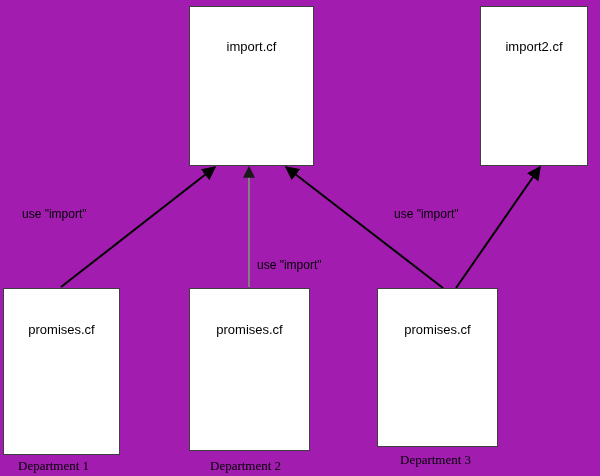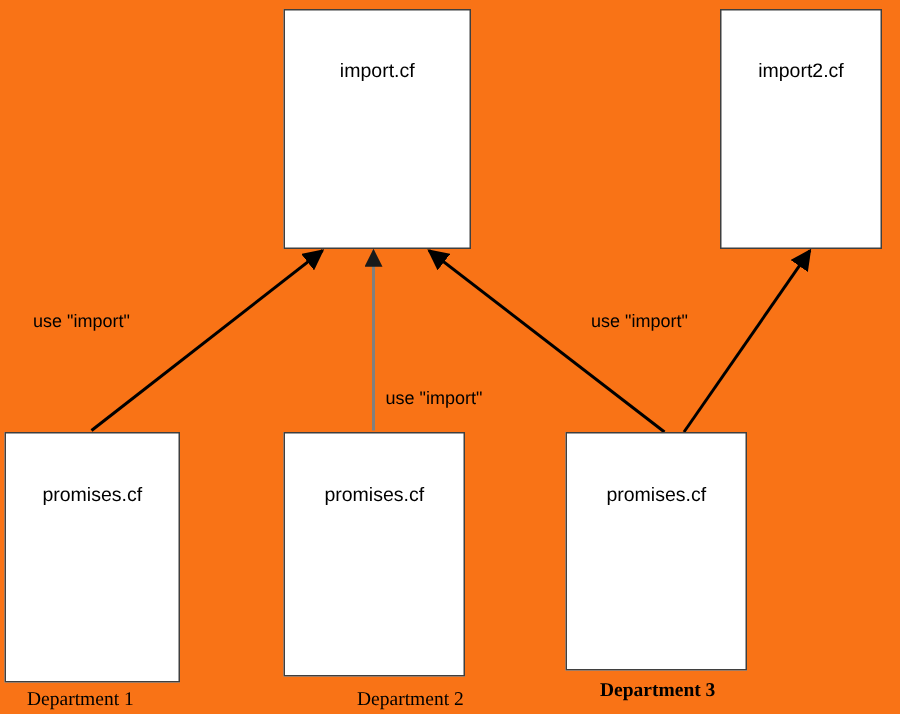--- a/index.html
+++ b/index.html
@@ -4,21 +4,21 @@
 <style>
   html, body {
     margin: 0;
     padding: 0;
     background: #ffffff;
   }
   #canvas {
     position: relative;
     width: 600px;
     height: 476px;
-    background: #f97316;
+    background: #a21caf;
     overflow: hidden;
     font-family: "Liberation Sans", sans-serif;
   }
   #diagram-svg {
     position: absolute;
     left: 0;
     top: 0;
     width: 600px;
     height: 476px;
   }
@@ -94,16 +94,16 @@
 
   <div class="node-box" id="node-4" style="left: 377px; top: 288px; width: 121px; height: 159px; border-color: rgb(63, 63, 63);">
     <span class="node-label" style="top: 33px;">promises.cf</span>
   </div>
 
   <span class="edge-label" id="edge-label-0" style="left: 22px; top: 207px;">use "import"</span>
   <span class="edge-label" id="edge-label-1" style="left: 257px; top: 258px;">use "import"</span>
   <span class="edge-label" id="edge-label-3" style="left: 394px; top: 207px;">use "import"</span>
 
   <span class="group-label" id="group-label-0" style="left: 18px; top: 458px;">Department 1</span>
-  <span class="group-label" id="group-label-1" style="left: 210px; top: 458px; margin-left: 28px;">Department 2</span>
-  <span class="group-label" id="group-label-2" style="left: 400px; top: 452px; font-weight: bold;">Department 3</span>
+  <span class="group-label" id="group-label-1" style="left: 210px; top: 458px;">Department 2</span>
+  <span class="group-label" id="group-label-2" style="left: 400px; top: 452px;">Department 3</span>
 
 </div>
 
 </body></html>

